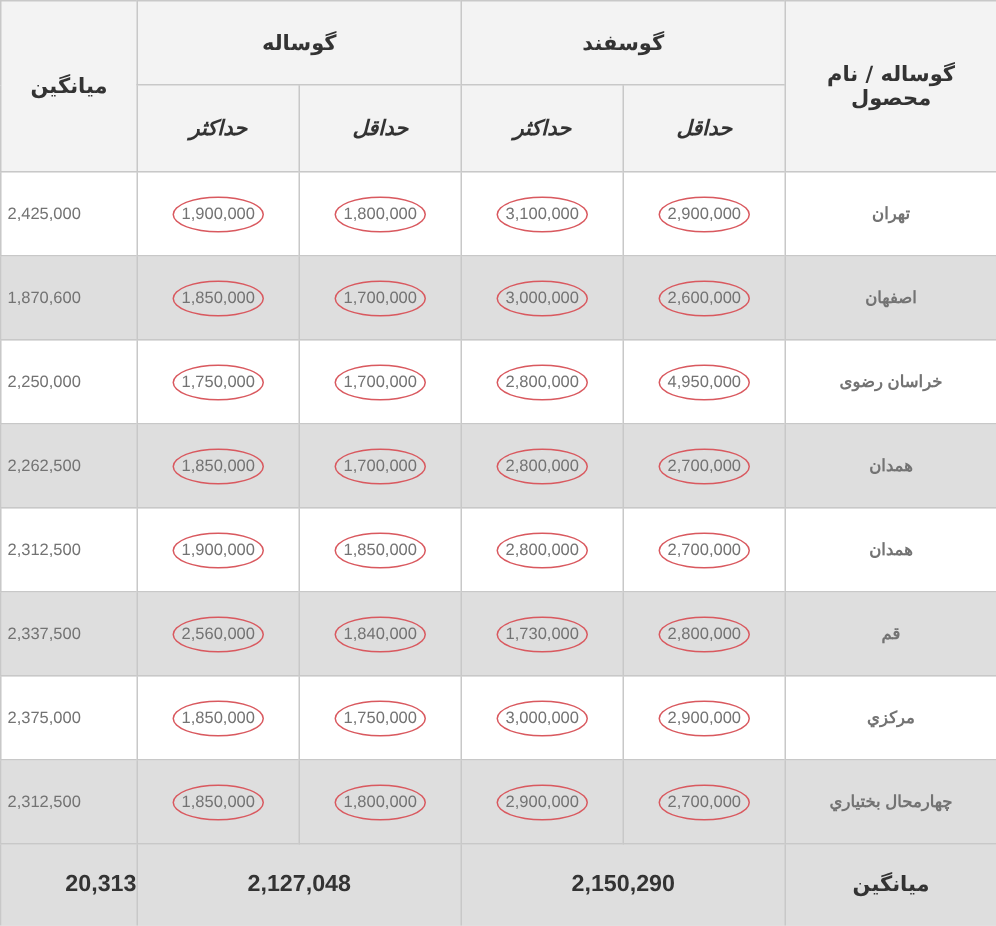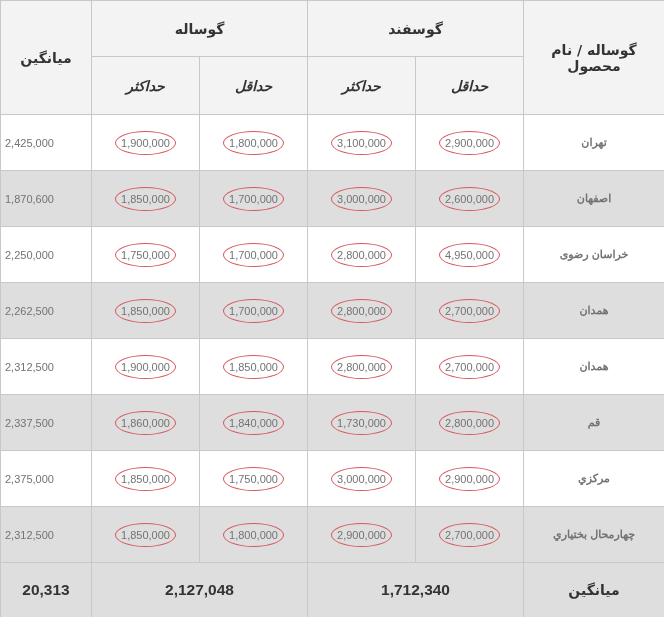--- a/index.html
+++ b/index.html
@@ -38,21 +38,21 @@
   }
   tr.foot td {
     background:#dedede;
     height:54px;
     font-weight:bold;
     font-family:"Liberation Sans", sans-serif;
     font-size:15.5px;
     color:#333;
   }
   tr.foot td.prov { font-family:"DejaVu Sans", sans-serif; font-size:14px; }
-  tr.foot td.avg { text-align:center; padding-left:0;margin-left:36px; }
+  tr.foot td.avg { text-align:right; padding-left:0;margin-left:36px; }
 </style>
 </head>
 <body>
 
 <table>
   <colgroup>
     <col style="width:141px">
     <col style="width:108px">
     <col style="width:108px">
     <col style="width:108px">
@@ -112,39 +112,39 @@
       <td><span class="oval">2,800,000</span></td>
       <td><span class="oval">1,850,000</span></td>
       <td><span class="oval">1,900,000</span></td>
       <td class="avg">2,312,500</td>
     </tr>
     <tr class="body">
       <td class="prov">قم</td>
       <td><span class="oval">2,800,000</span></td>
       <td><span class="oval">1,730,000</span></td>
       <td><span class="oval">1,840,000</span></td>
-      <td><span class="oval">1,860,000</span></td>
+      <td><span class="oval">2,560,000</span></td>
       <td class="avg">2,337,500</td>
     </tr>
     <tr class="body">
       <td class="prov">مرکزي</td>
       <td><span class="oval">2,900,000</span></td>
       <td><span class="oval">3,000,000</span></td>
       <td><span class="oval">1,750,000</span></td>
       <td><span class="oval">1,850,000</span></td>
       <td class="avg">2,375,000</td>
     </tr>
     <tr class="body">
       <td class="prov">چهارمحال بختياري</td>
       <td><span class="oval">2,700,000</span></td>
       <td><span class="oval">2,900,000</span></td>
       <td><span class="oval">1,800,000</span></td>
       <td><span class="oval">1,850,000</span></td>
       <td class="avg">2,312,500</td>
     </tr>
     <tr class="foot">
       <td class="prov">میانگین</td>
-      <td colspan="2">1,712,340</td>
+      <td colspan="2">2,150,290</td>
       <td colspan="2">2,127,048</td>
       <td class="avg">20,313</td>
     </tr>
   </tbody>
 </table>
 
 </body></html>

